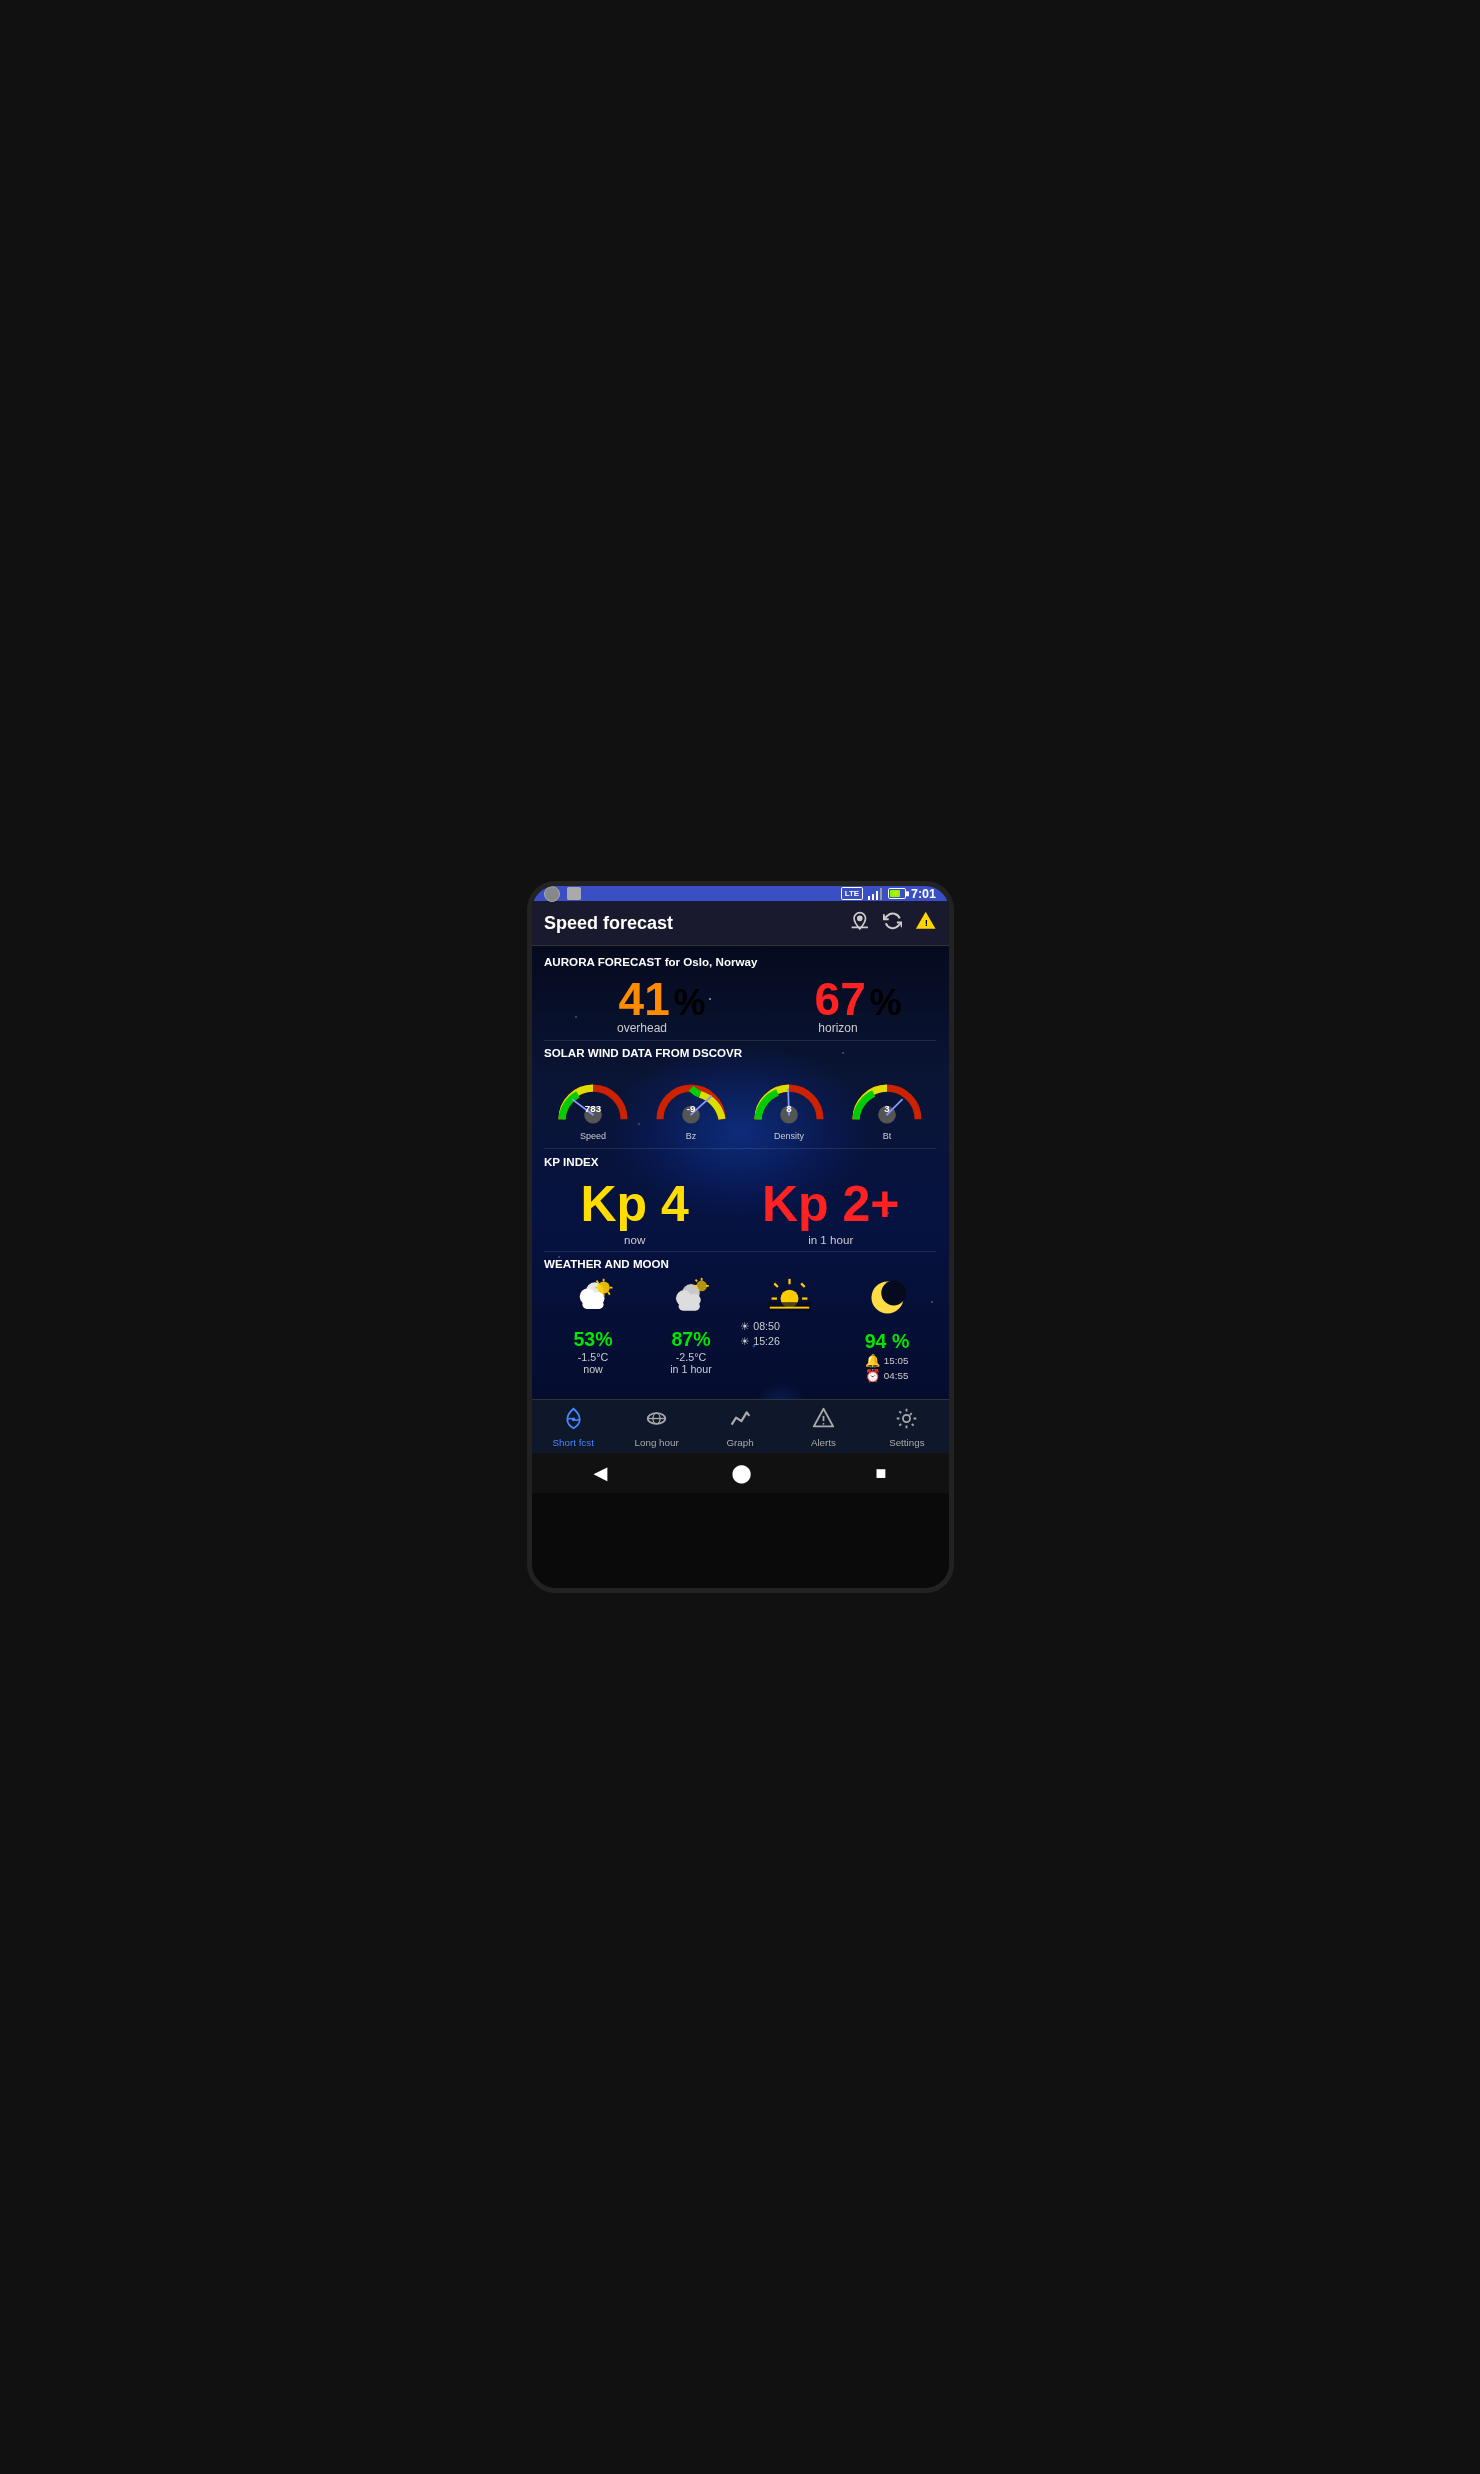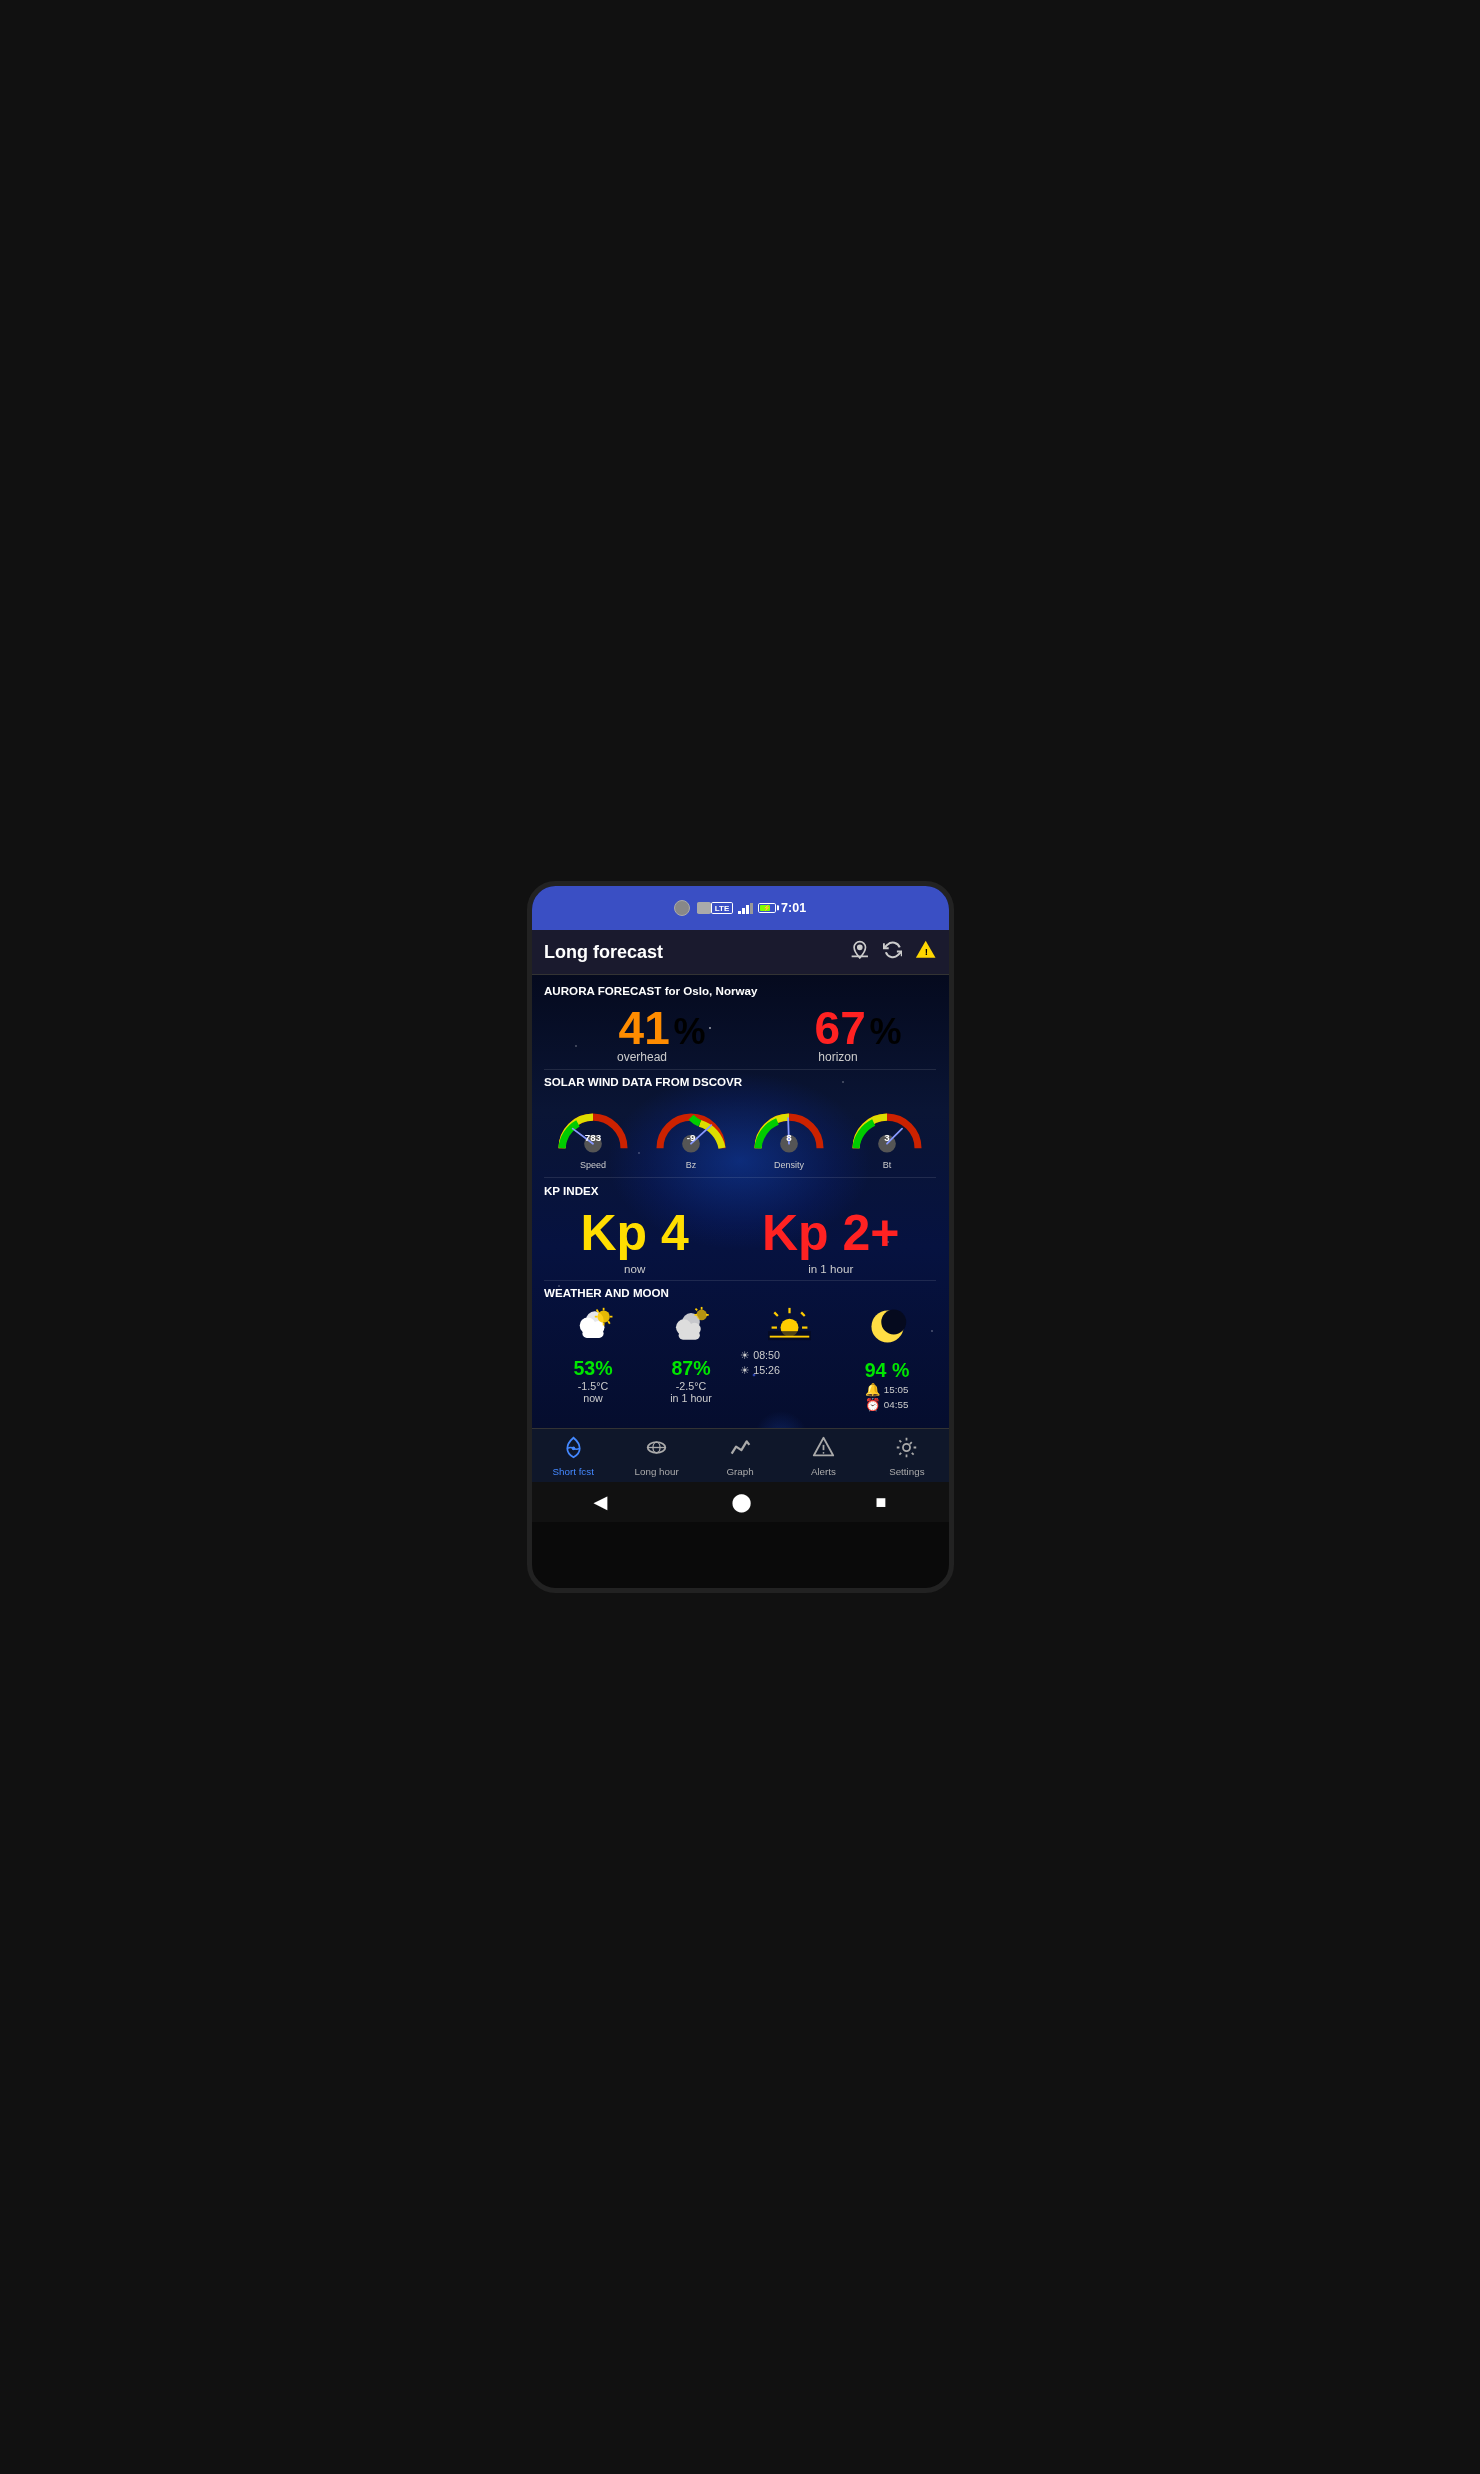--- a/index.html
+++ b/index.html
@@ -16,24 +16,24 @@
       min-height: 712px;
       background: #0a0a0a;
       border-radius: 28.5px;
       overflow: hidden;
       border: 5.3px solid #222;
       position: relative;
     }
     
     .status-bar {
       background: #3a4fc4;
-      height: 44px;
+      height: 15px;
       display: flex;
       align-items: center;
-      justify-content: center;
+      justify-content: space-between;
       padding: 0 12.5px;
     }
     .status-left { display: flex; gap: 7.1px; align-items: center; }
     .status-right { display: flex; align-items: center; gap: 5.3px; color: white; font-size: 11.6px; font-weight: bold; }
     .status-circle { width: 16px; height: 16px; border-radius: 50%; background: #888; border: 1.8px solid #aaa; }
     .status-sim { width: 14.2px; height: 12.5px; background: #aaa; border-radius: 1.8px; }
     .lte-badge { background: transparent; border: 1.3px solid white; color: white; font-size: 8px; font-weight: bold; padding: 0.9px 2.7px; border-radius: 1.8px; }
     .signal-icon { width: 14.2px; height: 12.5px; display: flex; align-items: flex-end; gap: 1.8px; }
     .signal-bar { background: white; width: 2.7px; }
     .battery-icon { width: 18px; height: 10.7px; border: 1.8px solid white; border-radius: 1.8px; position: relative; display: flex; align-items: center; padding: 0.9px; }
@@ -161,21 +161,21 @@
       </div>
       <div class="battery-icon">
         <div class="battery-fill"></div>
         <span style="position:absolute;left:50%;top:50%;transform:translate(-50%,-50%);color:black;font-size:6.2px;font-weight:bold;">⚡</span>
       </div>
       <span style="color:white;font-weight:bold;font-size:12.5px;">7:01</span>
     </div>
   </div>
 
   <div class="top-bar">
-    <span class="top-title">Long forecast</span>
+    <span class="top-title">Speed forecast</span>
     <div class="top-icons">
       <span class="icon-btn" style="font-size:19.6px;">
         <svg width="19.6" height="19.6" viewBox="0 0 24 24" fill="none" stroke="#ccc" stroke-width="2">
           <path d="M12 2C8.13 2 5 5.13 5 9c0 5.25 7 13 7 13s7-7.75 7-13c0-3.87-3.13-7-7-7z"></path>
           <circle cx="12" cy="9" r="2.5" fill="#ccc"></circle>
           <line x1="2" y1="20" x2="22" y2="20"></line>
         </svg>
       </span>
       <span class="icon-btn">
         <svg width="19.6" height="19.6" viewBox="0 0 24 24" fill="none" stroke="#ccc" stroke-width="2.5">

